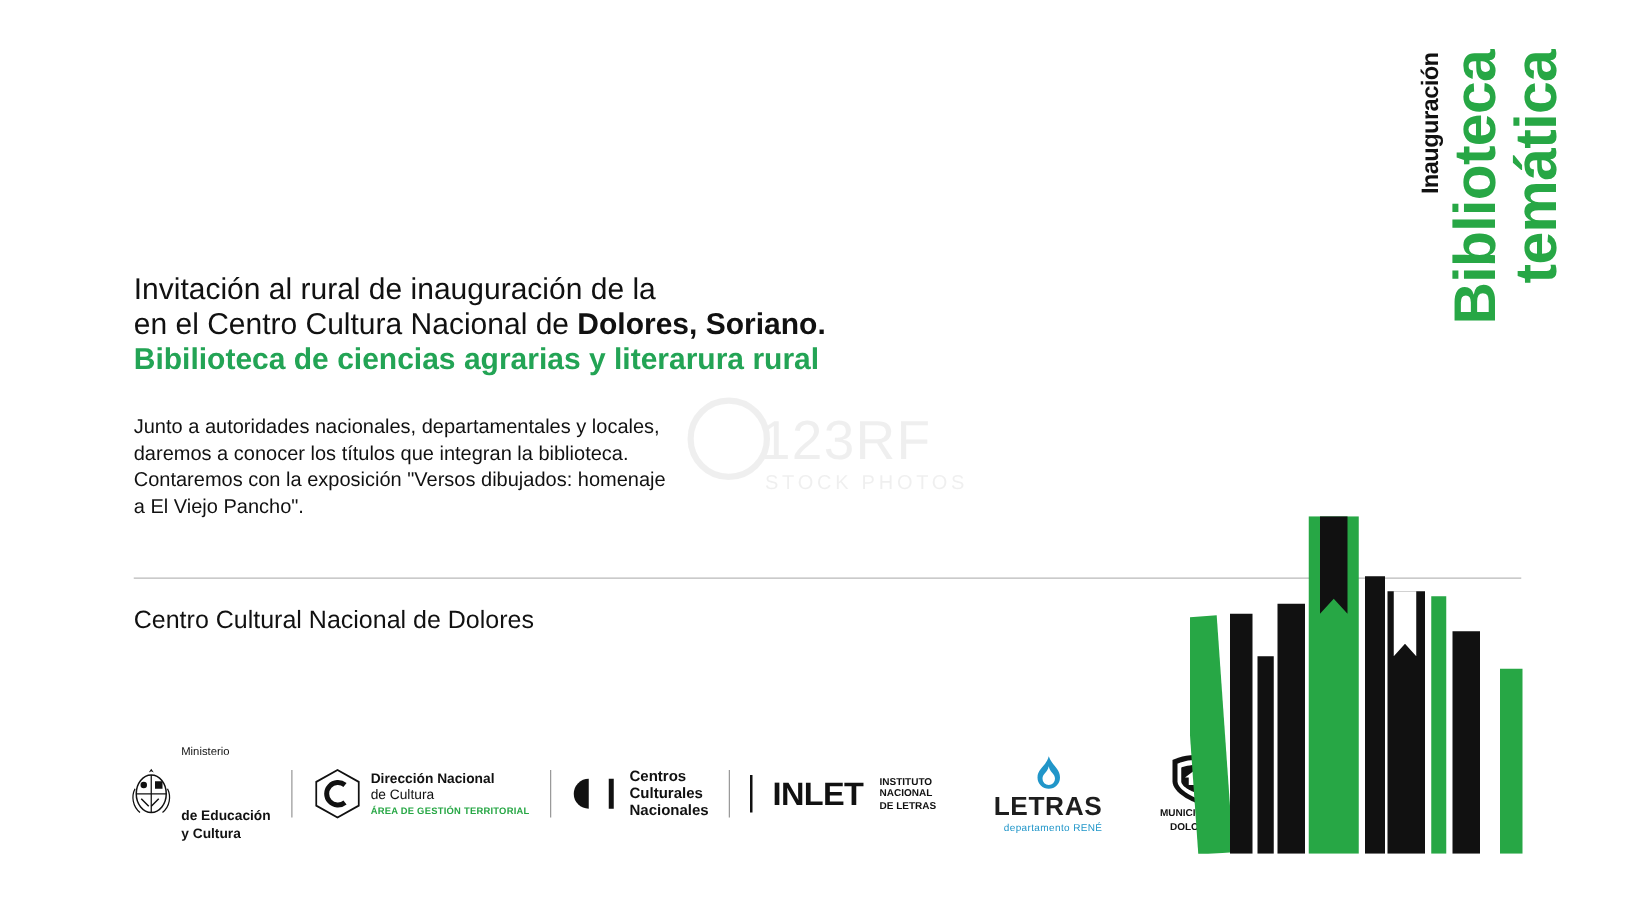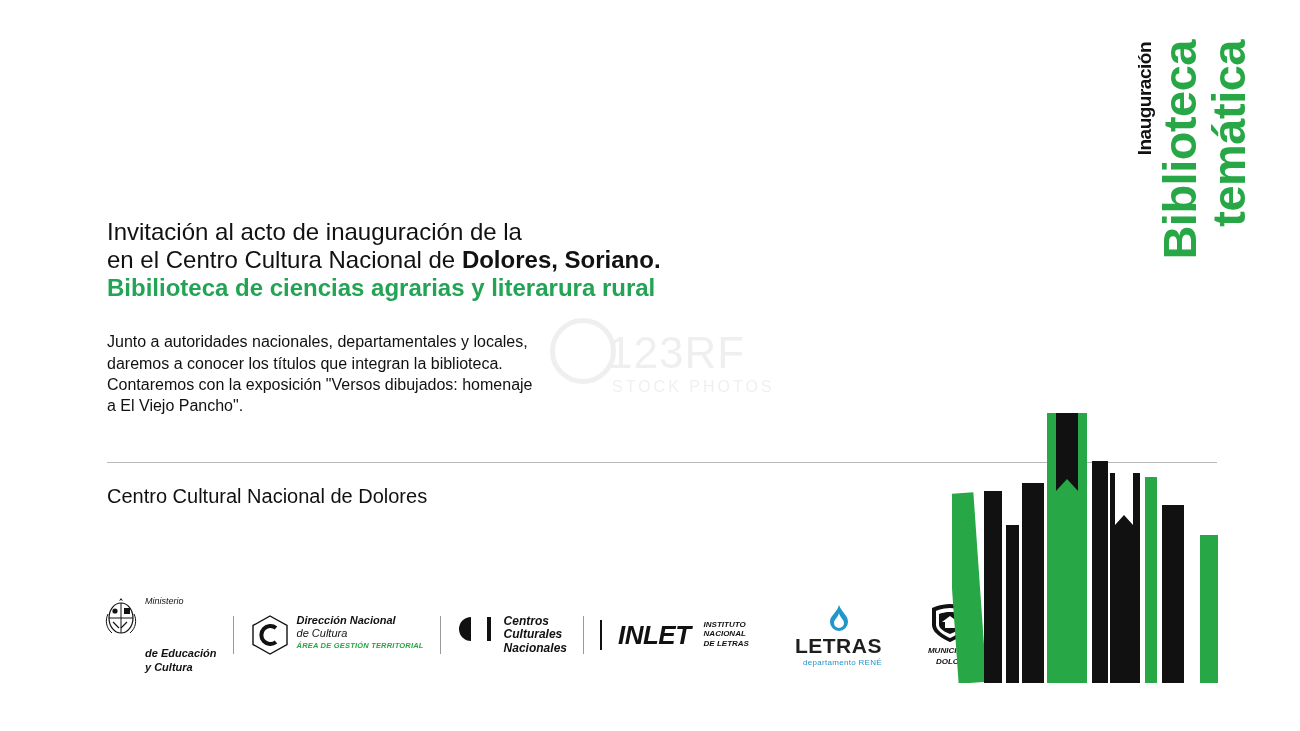--- a/index.html
+++ b/index.html
@@ -115,23 +115,22 @@
     position: absolute;
     left: 104px;
     top: 600px;
     height: 70px;
     display: flex;
     align-items: center;
     gap: 0;
   }
   .logo {
     display: flex;
-    align-items: flex-start;
+    align-items: center;
     gap: 7px;
-    font-style: italic;
   }
   .logo-sep {
     width: 1px;
     height: 38px;
     background: #9a9a9a;
     margin: 0 16px;
   }
   .coa {
     width: 34px;
     height: 44px;
@@ -224,21 +223,21 @@
 </div>
 
 <div class="watermark">
   <div class="wm-circle"></div>
   <div class="wm-text">123RF</div>
   <div class="wm-sub">STOCK PHOTOS</div>
 </div>
 
 <div class="content">
   <div class="lead">
-    <span class="lead-line">Invitación al acto de inauguración de la</span>
+    <span class="lead-line">Invitación al rural de inauguración de la</span>
     <span class="lead-line"><span>en el Centro Cultura Nacional de </span><span class="bold">Dolores, Soriano.</span></span>
     <span class="lead-line green">Bibilioteca de ciencias agrarias y literarura rural</span>
   </div>
   <div class="para">
     <span class="para-line">Junto a autoridades nacionales, departamentales y locales,</span>
     <span class="para-line">daremos a conocer los títulos que integran la biblioteca.</span>
     <span class="para-line">Contaremos con la exposición "Versos dibujados: homenaje</span>
     <span class="para-line">a El Viejo Pancho".</span>
   </div>
 </div>

